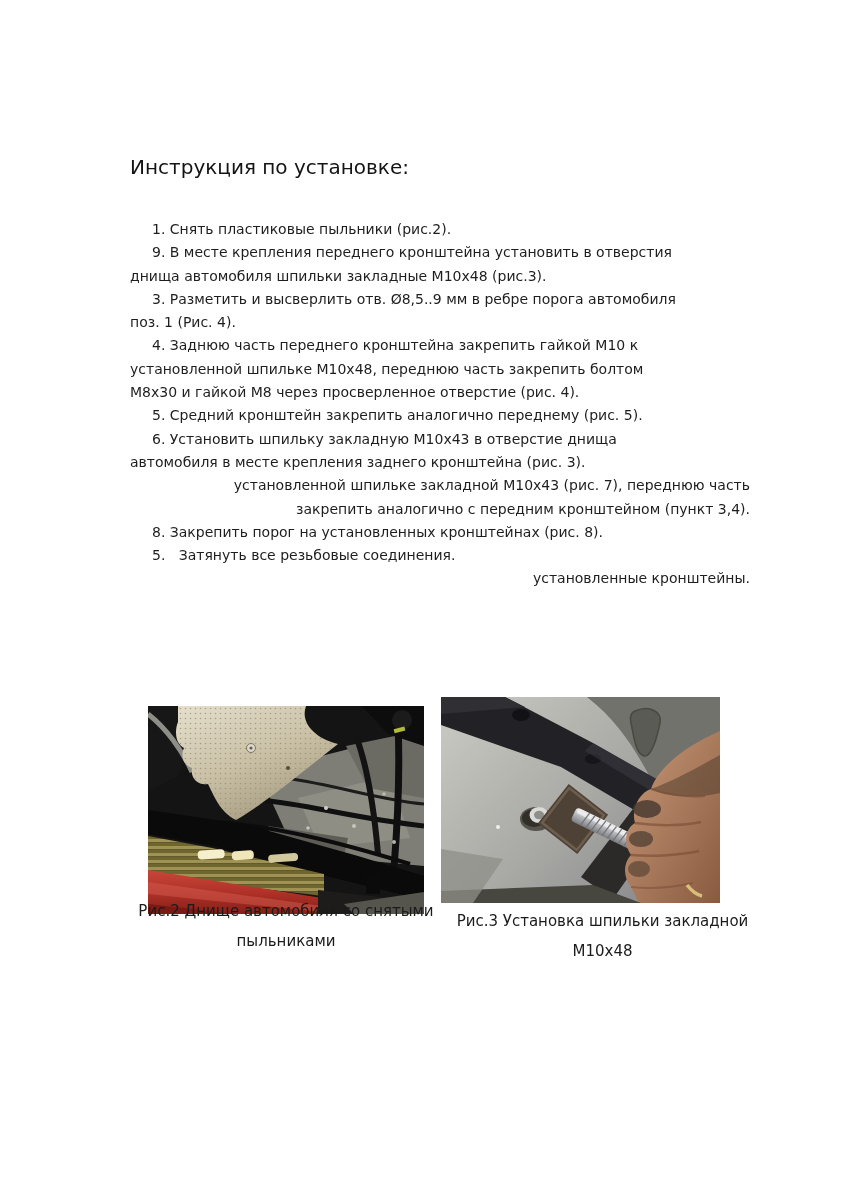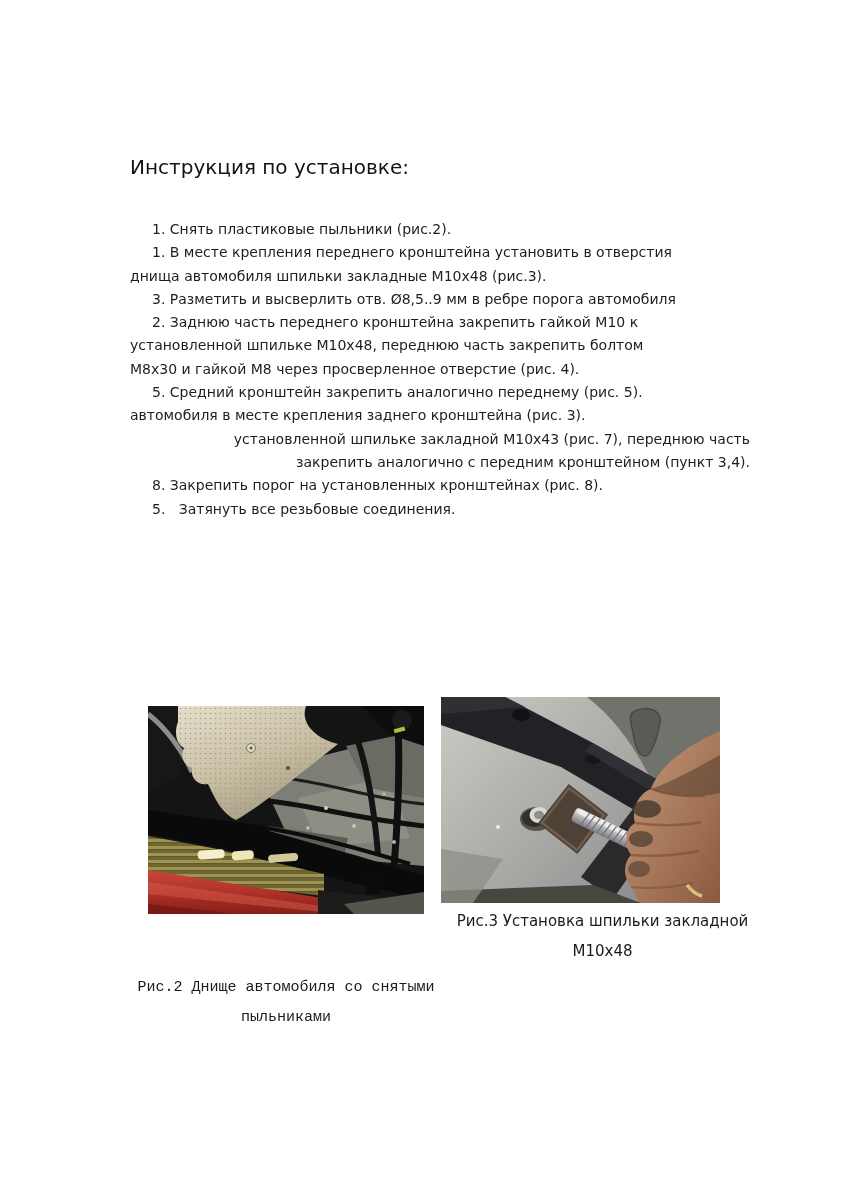--- a/index.html
+++ b/index.html
@@ -30,45 +30,48 @@
 
   .photo { position:absolute; overflow:hidden; background:#222; }
   .photo svg { display:block; width:100%; height:100%; }
   .photo-left  { left:148px; top:706px; width:276px; height:208px; }
   .photo-right { left:441px; top:697px; width:279px; height:206px; }
 
   .caption {
     position:absolute; text-align:center;
     font-size:15px; color:#1b1b1b; line-height:30px;
   }
-  .caption-left  { left:134px; top:973px; width:304px;font-family:Liberation Mono, monospace; }
+  .caption-left  { left:134px; top:896px; width:304px; }
   .caption-right { left:451px; top:906px; width:303px; }
   .caption div { white-space:pre; }
 </style>
 </head>
 <body>
 
 <div class="page">
 
   <div class="doc-title">Инструкция по установке:</div>
 
   <div class="instructions">
     <div class="line ind-num">1. Снять пластиковые пыльники (рис.2).</div>
-    <div class="line ind-num">1. В месте крепления переднего кронштейна установить в отверстия</div>
+    <div class="line ind-num">9. В месте крепления переднего кронштейна установить в отверстия</div>
     <div class="line ind-flush">днища автомобиля шпильки закладные М10х48 (рис.3).</div>
     <div class="line ind-num">3. Разметить и высверлить отв. Ø8,5..9 мм в ребре порога автомобиля</div>
-    <div class="line ind-num">2. Заднюю часть переднего кронштейна закрепить гайкой М10 к</div>
+    <div class="line ind-flush">поз. 1 (Рис. 4).</div>
+    <div class="line ind-num">4. Заднюю часть переднего кронштейна закрепить гайкой М10 к</div>
     <div class="line ind-flush">установленной шпильке М10х48, переднюю часть закрепить болтом</div>
     <div class="line ind-flush">М8х30 и гайкой М8 через просверленное отверстие (рис. 4).</div>
     <div class="line ind-num">5. Средний кронштейн закрепить аналогично переднему (рис. 5).</div>
+    <div class="line ind-num">6. Установить шпильку закладную М10х43 в отверстие днища</div>
     <div class="line ind-flush">автомобиля в месте крепления заднего кронштейна (рис. 3).</div>
     <div class="line ind-cont">установленной шпильке закладной М10х43 (рис. 7), переднюю часть</div>
     <div class="line ind-cont">закрепить аналогично с передним кронштейном (пункт 3,4).</div>
     <div class="line ind-num">8. Закрепить порог на установленных кронштейнах (рис. 8).</div>
     <div class="line ind-num">5.   Затянуть все резьбовые соединения.</div>
+    <div class="line ind-cont">установленные кронштейны.</div>
   </div>
 
   <div class="photo photo-left">
     <svg viewBox="0 0 276 208" preserveAspectRatio="none">
       <defs>
         <linearGradient id="shieldG" x1="0" y1="0" x2="0.6" y2="1">
           <stop offset="0" stop-color="#e5dfcc"></stop>
           <stop offset="0.55" stop-color="#c9c0a6"></stop>
           <stop offset="1" stop-color="#a59b80"></stop>
         </linearGradient>

